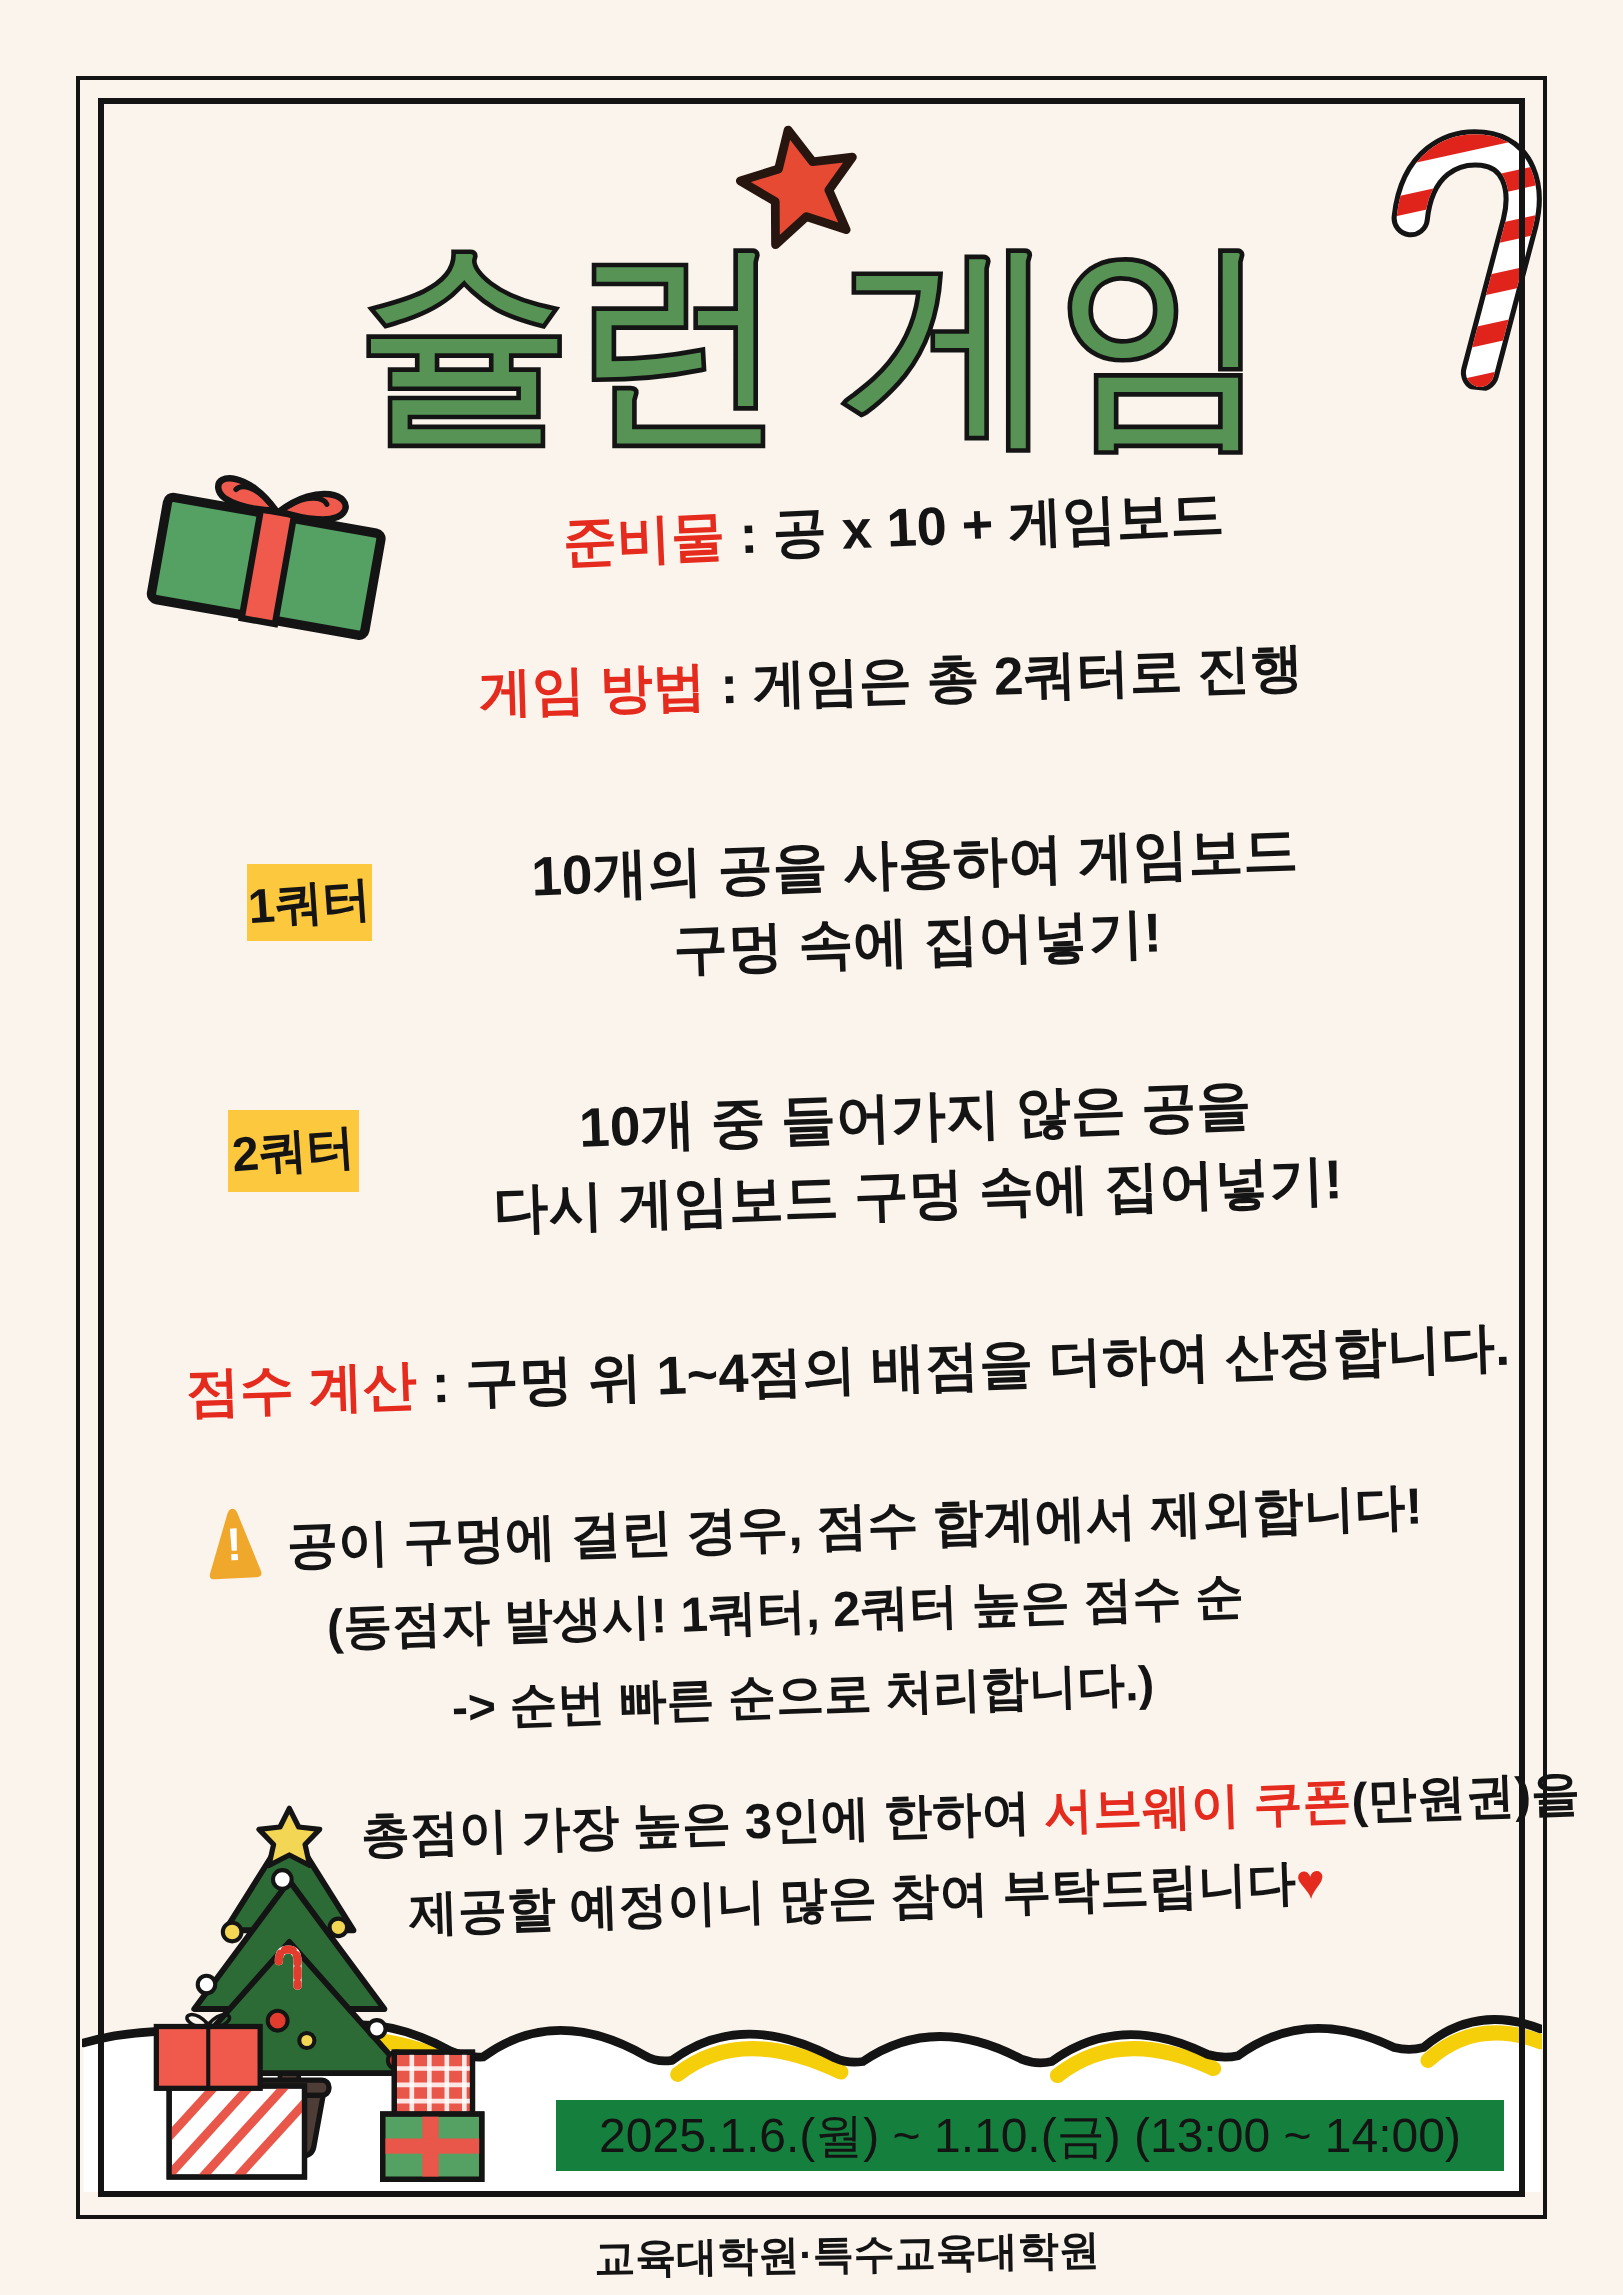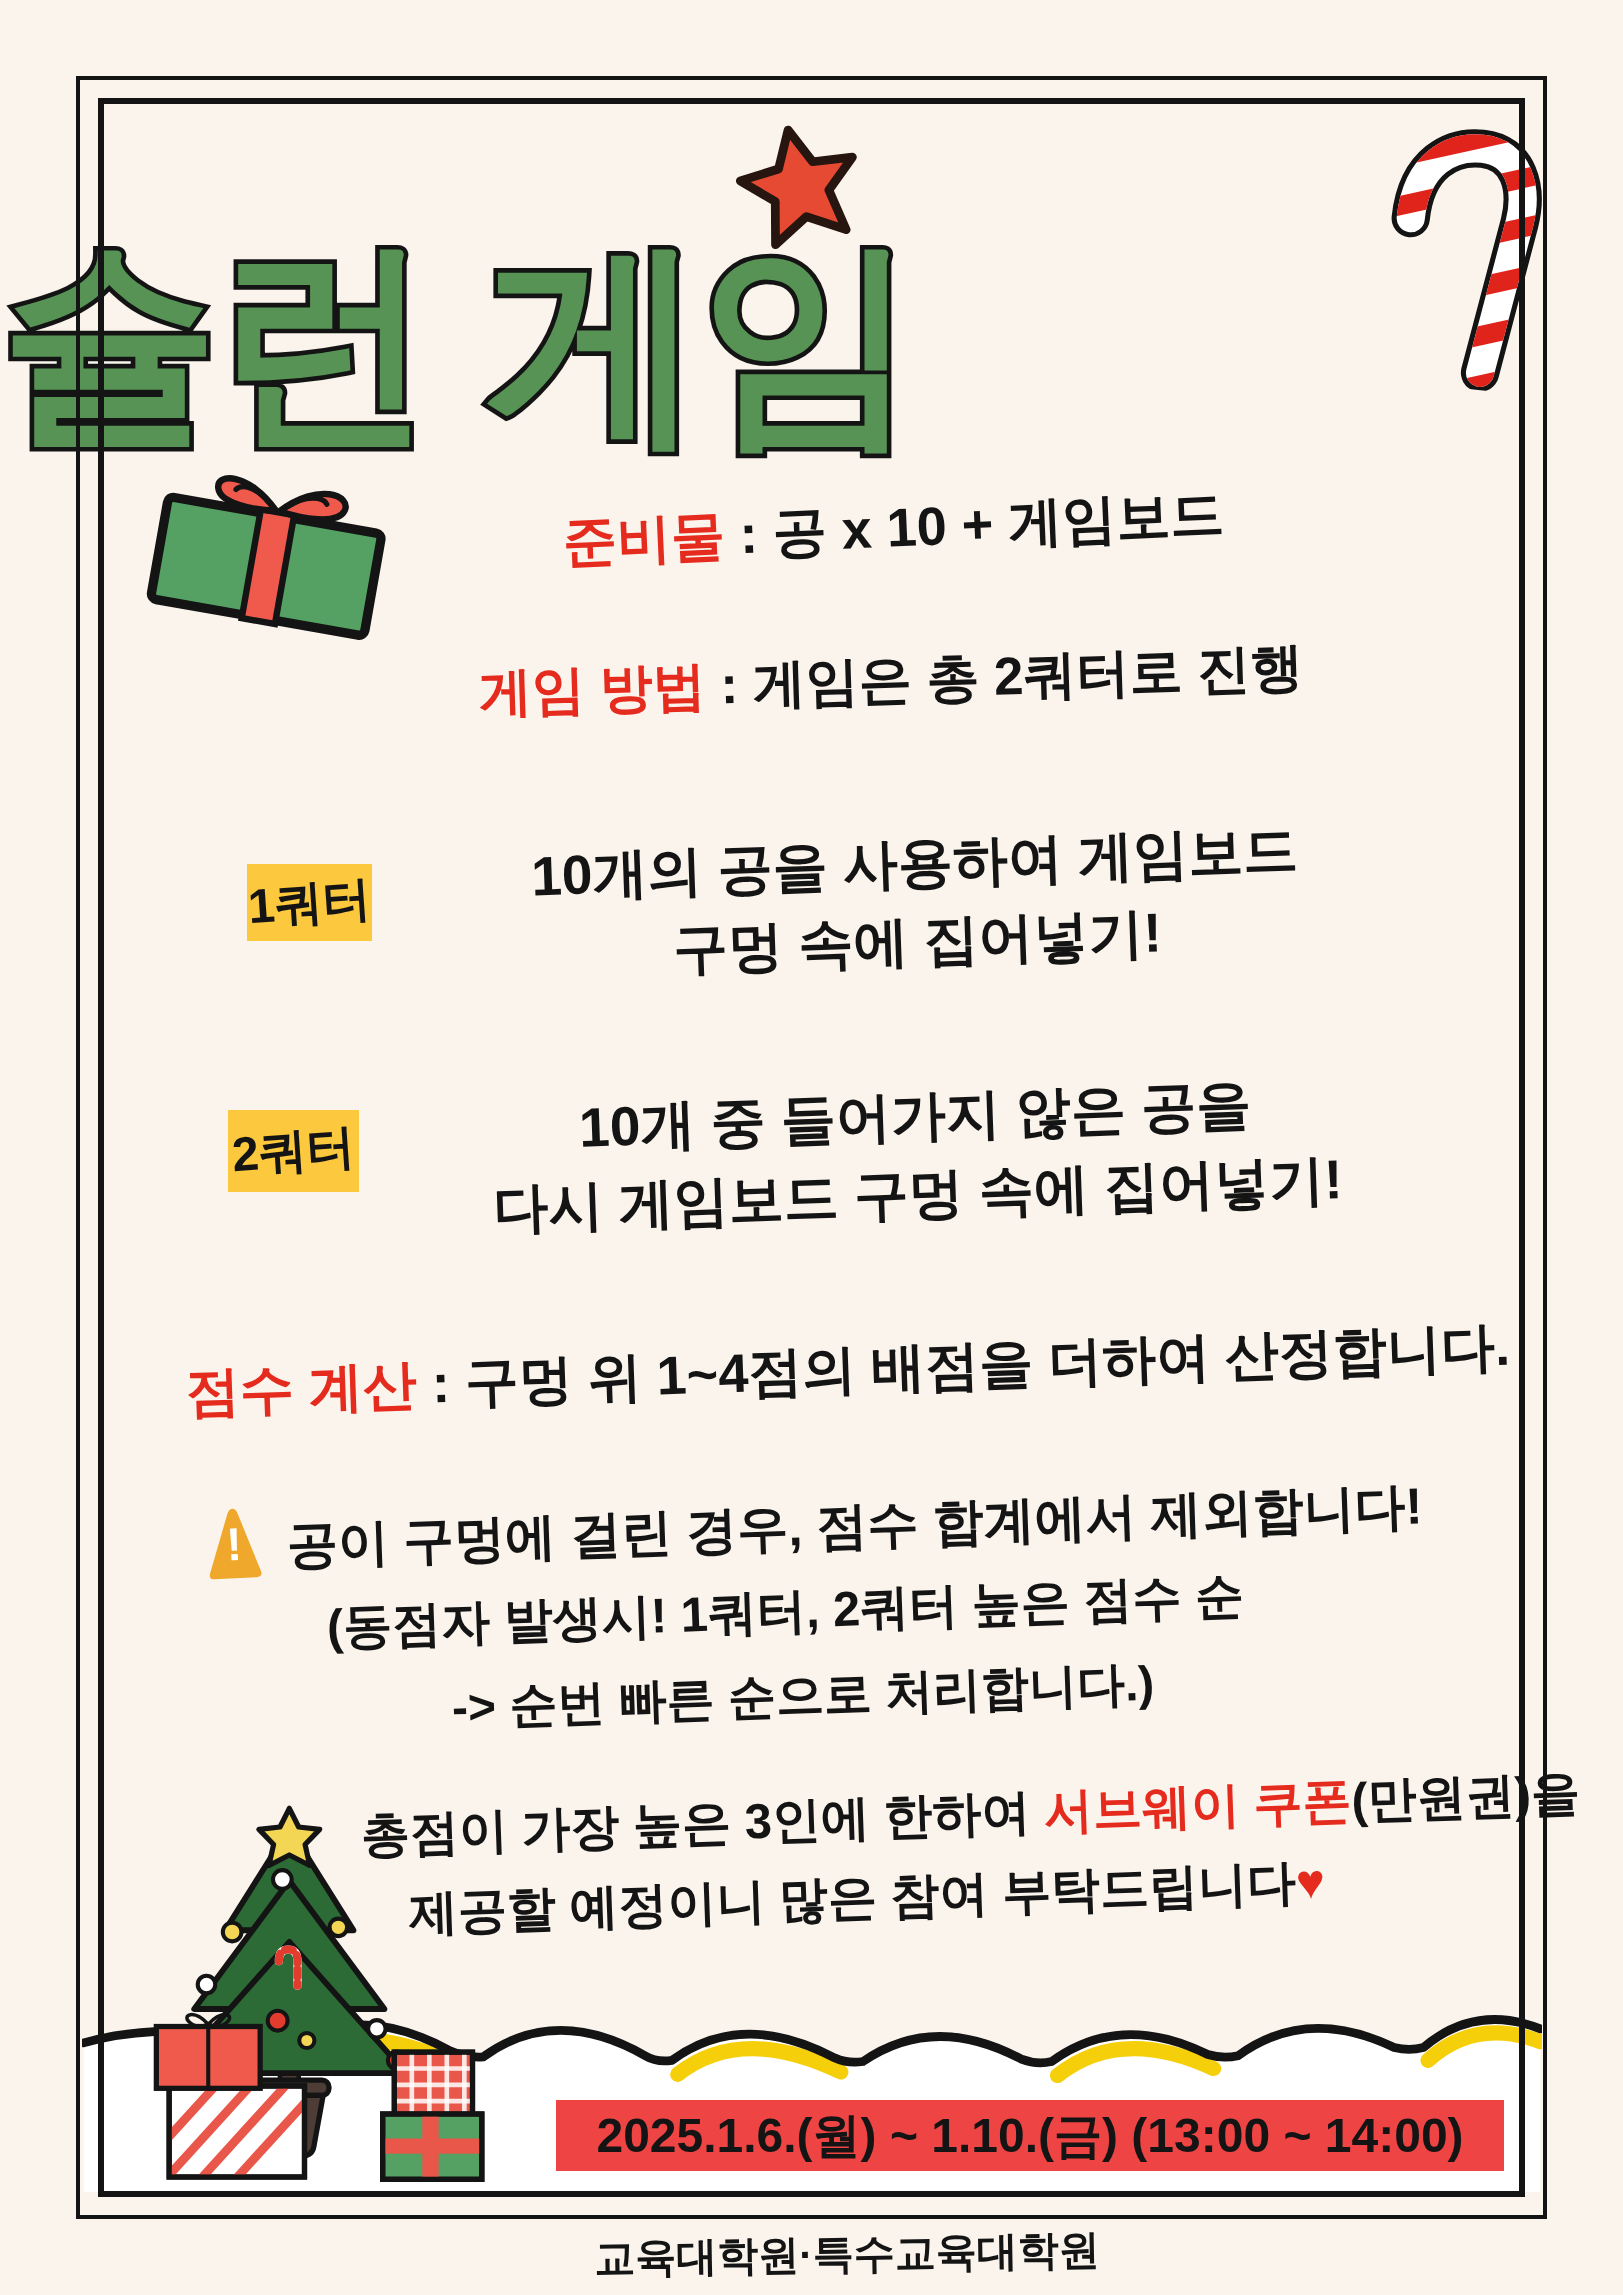--- a/index.html
+++ b/index.html
@@ -7,35 +7,35 @@
     position:relative; width:1623px; height:2295px; overflow:hidden;
     background:#faf4ec; color:#141414;
     font-family:"Liberation Sans","DejaVu Sans",sans-serif; font-weight:800;
   }
   .abs{position:absolute;}
   .line{position:absolute; white-space:nowrap; font-weight:800; transform-origin:left center;}
   .red{color:#e52a1e;}
   .border-outer{position:absolute; inset:76px; border:4.1px solid #141414; z-index:6; pointer-events:none;}
   .border-inner{position:absolute; inset:98px; border:6.4px solid #141414; z-index:6; pointer-events:none;}
   .title{
-    position:absolute; top:221px; left:0; right:0; text-align:left; z-index:2;
+    position:absolute; top:221px; left:0; right:0; text-align:center; z-index:2;
     font-size:219px; line-height:1.1; letter-spacing:-4.7px; color:#579355;
-    -webkit-text-stroke:9.3px #141414; paint-order:stroke fill; font-weight:700;
+    -webkit-text-stroke:9.3px #141414; paint-order:stroke fill; font-weight:400;
   }
   .qbox{
     position:absolute; background:#fcc83e; display:flex; align-items:center; justify-content:center;
     font-size:48px; font-weight:800; z-index:2;
   }
   .qbox > span{transform:rotate(-4deg); display:inline-block;}
   .qtext{
     position:absolute; text-align:center; font-size:55px; line-height:1.42; font-weight:800; z-index:2;
   }
   .banner{
-    position:absolute; left:556px; top:2100px; width:948px; height:71px; background:#ef4444;
-    display:flex; align-items:center; justify-content:center; font-size:48px; font-weight:700; z-index:3;
+    position:absolute; left:556px; top:2100px; width:948px; height:71px; background:#15803d;
+    display:flex; align-items:center; justify-content:center; font-size:48px; font-weight:400; z-index:3;
     white-space:nowrap;
   }
   .footer{
     position:absolute; top:2227px; left:50%; transform:translateX(calc(-50% + 35px)) rotate(-1deg);
     font-size:41px; font-weight:800; z-index:2; white-space:nowrap;
   }
   .warn-bang{
     position:absolute; left:205px; top:1505px; width:58px; height:77px; z-index:2;
     display:flex; align-items:center; justify-content:center;
     color:#ffffff; font-size:46px; font-weight:800; transform:rotate(-3deg);

